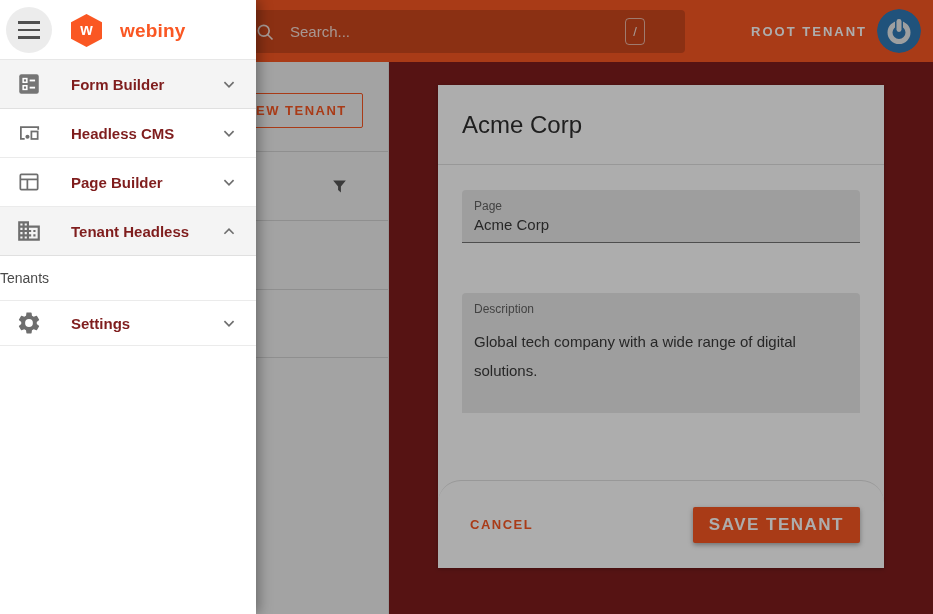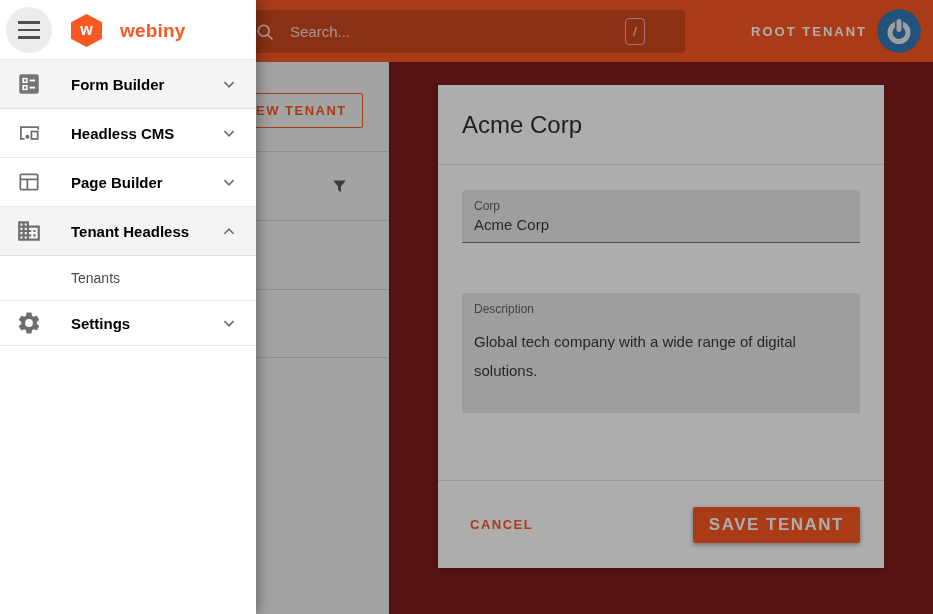--- a/index.html
+++ b/index.html
@@ -40,21 +40,21 @@
   .card-title { font-size:24px; font-weight:400; color:#2f2f2f; }
   .card-body { padding:25px 24px 0; }
   .field { background:#e9e9e9; border-radius:4px 4px 0 0; padding:9px 12px; }
   .field.name { height:53px; border-bottom:1px solid rgba(0,0,0,0.5); }
   .field.desc { height:120px; margin-top:50px; }
   .field-label { font-size:12px; color:#636363; line-height:14px; }
   .field-value { font-size:15px; color:#3a3a3a; margin-top:3px; }
   .field-text { font-size:15px; color:#3a3a3a; margin-top:11px; line-height:29px; width:360px; }
   .card-footer { position:absolute; left:0; right:0; bottom:0; height:88px;
     border-top:1px solid rgba(0,0,0,0.12); display:flex; align-items:center;
-    justify-content:space-between; padding:13px 24px; }
+    justify-content:space-between; padding:13px 24px;border-radius:23px; }
   .btn-text { background:none; border:none; color:#fa5723; font-family:inherit; font-size:13px;
     font-weight:600; letter-spacing:1.5px; padding:8px; cursor:pointer; }
   .btn-contained { background:#fa5723; border:none; color:#fff; font-family:inherit; font-size:17px;
     font-weight:600; letter-spacing:1.5px; height:36px; padding:0 16px; border-radius:2px;
     box-shadow:0 2px 5px rgba(0,0,0,0.35); cursor:pointer; }
 
   
   .scrim { position:absolute; inset:0; background:rgba(0,0,0,0.32); z-index:50; }
 
   
@@ -69,23 +69,23 @@
   .hexagon { width:31px; height:33px; background:#fa5723;
     clip-path:polygon(50% 0%, 100% 25%, 100% 75%, 50% 100%, 0% 75%, 0% 25%);
     display:flex; align-items:center; justify-content:center; }
   .hexagon span { color:#fff; font-weight:700; font-size:16px; margin-top:-2px; }
   .logo-text { color:#fa5723; font-weight:700; font-size:19px; margin-left:18px; letter-spacing:0.2px; }
 
   .nav-item { display:flex; align-items:center; height:49px; padding:0 16px;
     border-bottom:1px solid rgba(0,0,0,0.08); cursor:pointer; background:#fff; }
   .nav-item.active { background:#f4f4f4; }
   .nav-item .nav-icon { width:26px; height:26px; color:#6e6e6e; flex:none; }
-  .nav-item .nav-label { margin-left:29px; font-size:15px; font-weight:600; color:#000000; flex:1; }
+  .nav-item .nav-label { margin-left:29px; font-size:15px; font-weight:600; color:#7f1d1d; flex:1; }
   .nav-item .chev { width:22px; height:22px; color:#6e6e6e; flex:none; }
-  .nav-sub { display:flex; align-items:center; height:45px; padding-left:71px;
+  .nav-sub { display:flex; align-items:center; height:45px; 
     border-bottom:1px solid rgba(0,0,0,0.08); cursor:pointer; background:#fff; }
   .nav-sub .nav-label { font-size:14px; font-weight:400; color:#4a4a4a; }
   .nav-item.short { height:45px; }
 </style>
 </head>
 <body>
 
 <div class="screen">
 
   <header class="topbar">
@@ -123,21 +123,21 @@
       <div class="panel-row row-item last"></div>
     </section>
 
     <section class="detail">
       <div class="card">
         <div class="card-header">
           <h1 class="card-title">Acme Corp</h1>
         </div>
         <div class="card-body">
           <div class="field name">
-            <div class="field-label">Corp</div>
+            <div class="field-label">Page</div>
             <div class="field-value">Acme Corp</div>
           </div>
           <div class="field desc">
             <div class="field-label">Description</div>
             <div class="field-text">Global tech company with a wide range of digital solutions.</div>
           </div>
         </div>
         <div class="card-footer">
           <button class="btn-text">CANCEL</button>
           <button class="btn-contained">SAVE TENANT</button>

